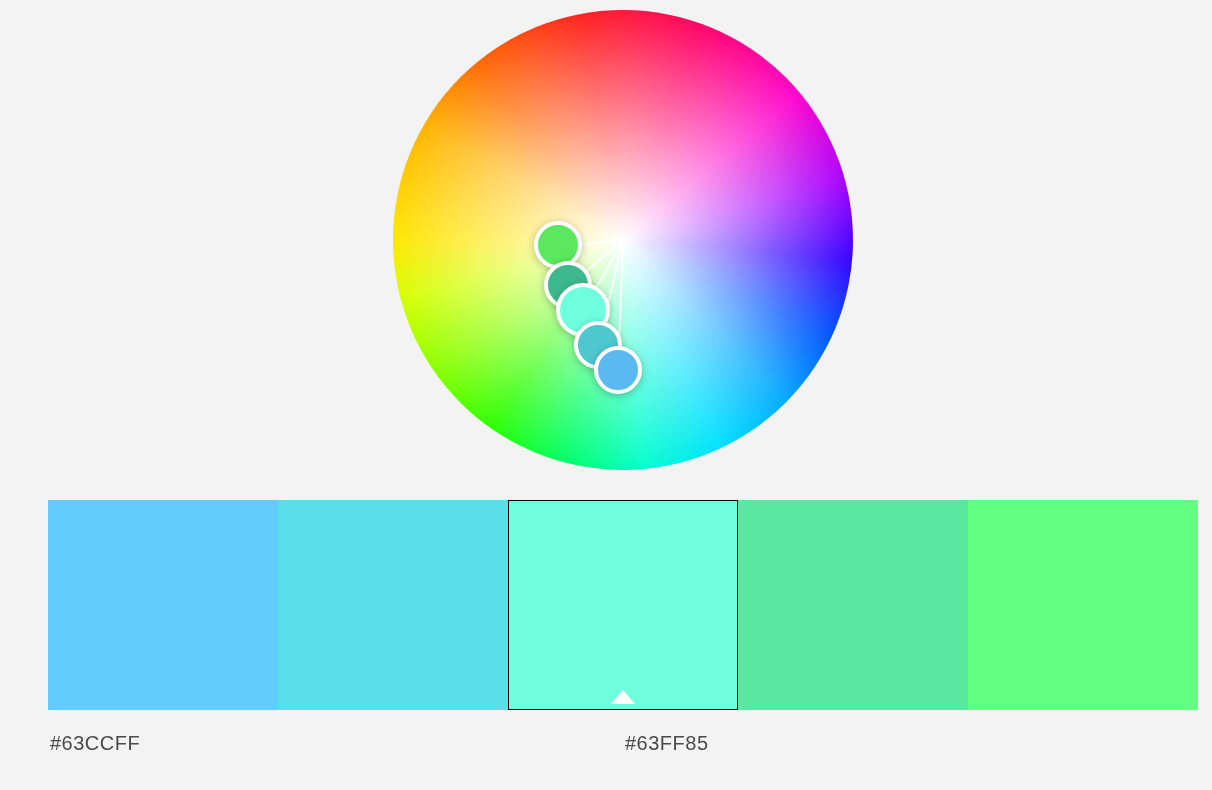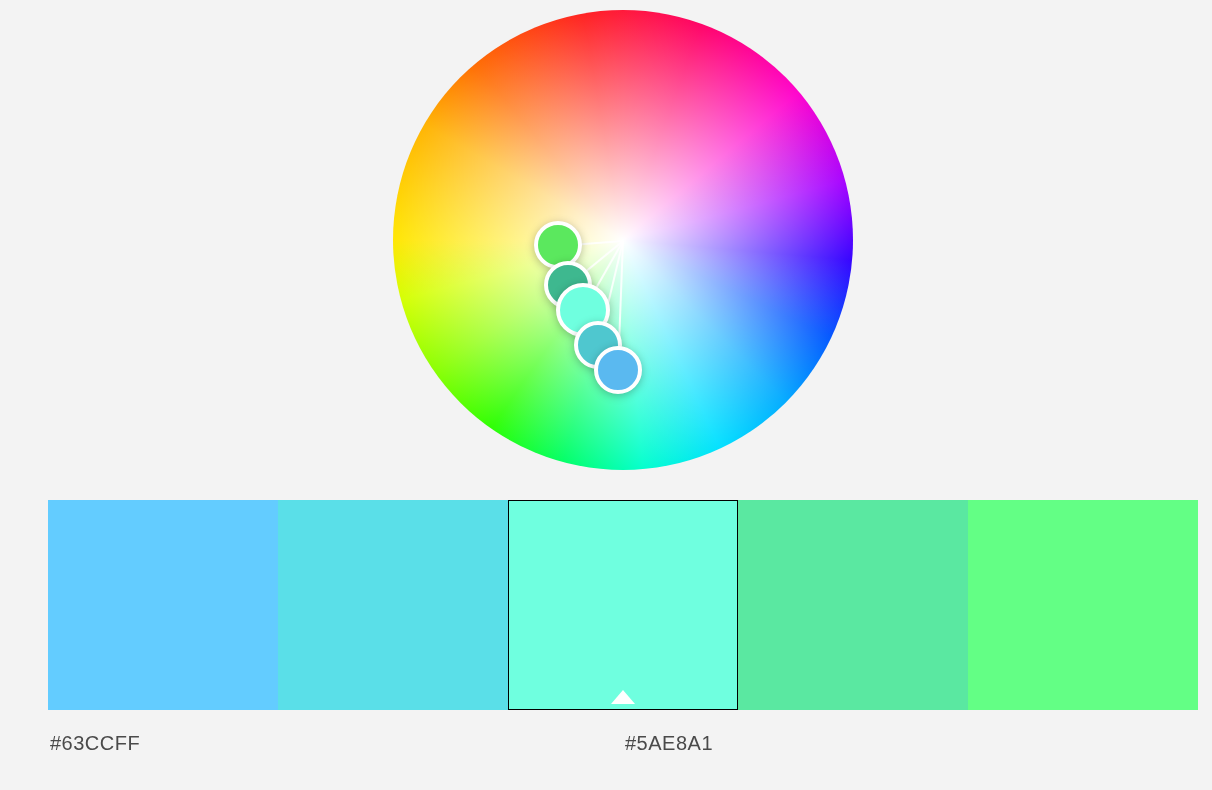--- a/index.html
+++ b/index.html
@@ -137,15 +137,15 @@
       <div class="swatch" style="background: rgb(99, 204, 255);"></div>
       <div class="swatch" style="background: rgb(90, 223, 232);"></div>
       <div class="swatch selected" style="background: rgb(111, 255, 223);">
         <div class="caret"></div>
       </div>
       <div class="swatch" style="background: rgb(90, 232, 161);"></div>
       <div class="swatch" style="background: rgb(99, 255, 133);"></div>
     </div>
   <div class="labels" id="labels">
       <div class="label">#63CCFF</div>
-      <div class="label">#5AE8A1</div>
+      <div class="label">#63FF85</div>
     </div>
 </div>
 
 </body></html>

